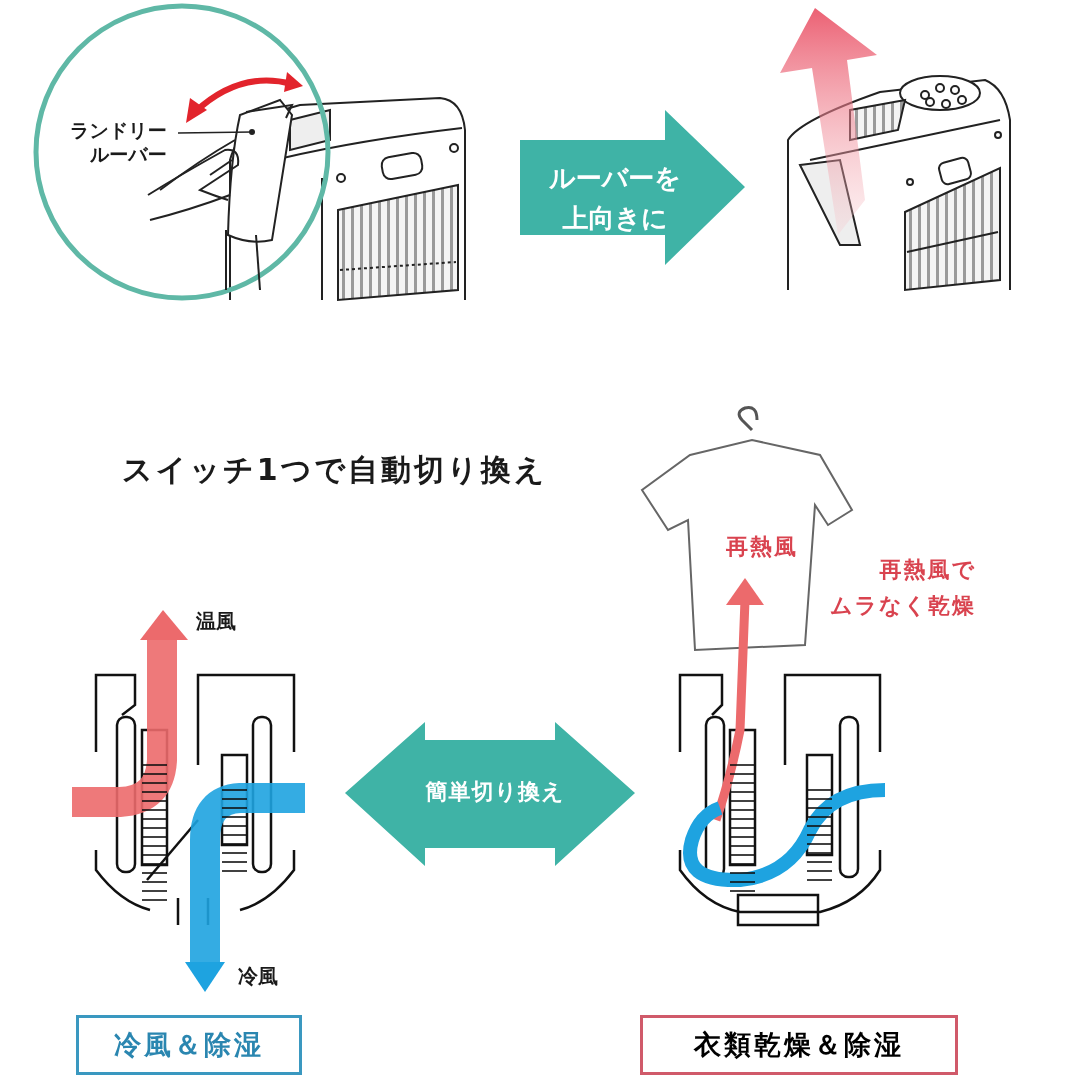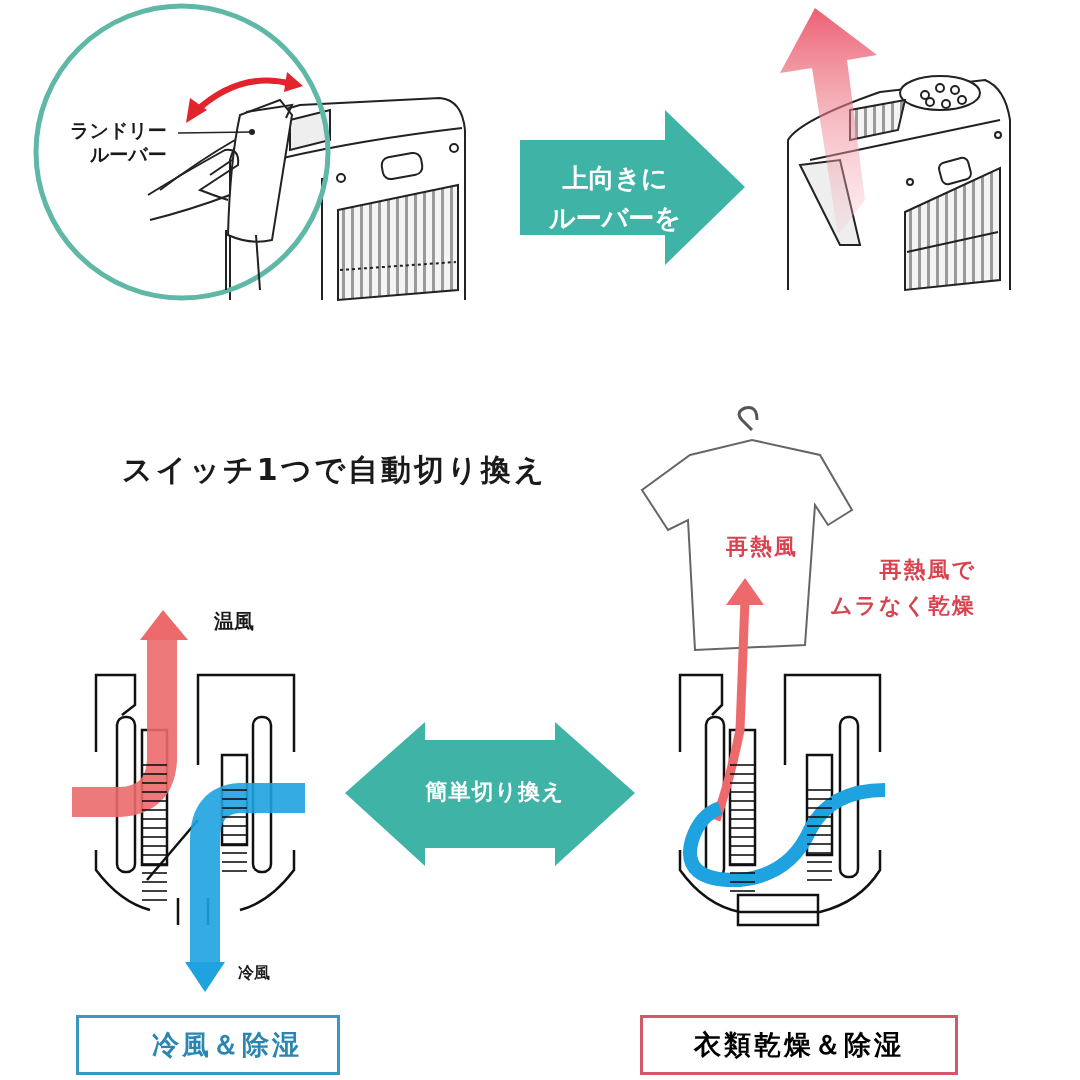--- a/index.html
+++ b/index.html
@@ -175,31 +175,31 @@
     <line x1="807" x2="832" y1="871" y2="871" stroke="#111" stroke-width="1.6"></line>
     <line x1="807" x2="832" y1="880" y2="880" stroke="#111" stroke-width="1.6"></line>
   </svg>
 
 <div class="label-dark" style="left:70px;top:118px;font-size:19px;line-height:24px;text-align:right;">
   <div>ランドリー</div>
   <div>ルーバー</div>
 </div>
 
 <div class="label-white" style="left:520px;top:158px;width:190px;font-size:26px;line-height:40px;">
+  <div>ルーバーを</div>
   <div>上向きに</div>
-  <div>ルーバーを</div>
 </div>
 
 <div class="label-dark" style="left:122px;top:450px;font-size:30px;letter-spacing:3px;">スイッチ1つで自動切り換え</div>
 
-<div class="label-dark" style="left:196px;top:608px;font-size:20px;margin-left:18px;">温風</div>
-<div class="label-dark" style="left:238px;top:963px;font-size:16px;">冷風</div>
+<div class="label-dark" style="left:196px;top:608px;font-size:20px;">温風</div>
+<div class="label-dark" style="left:238px;top:963px;font-size:20px;">冷風</div>
 
 <div class="label-white" style="left:380px;top:777px;width:230px;font-size:22px;letter-spacing:1px;">簡単切り換え</div>
 
 <div class="label-red" style="left:697px;top:532px;font-size:22px;margin-left:29px;">再熱風</div>
 <div class="label-red" style="left:858px;top:552px;font-size:22px;line-height:36px;text-align:right;">
   <div>再熱風で</div>
   <div style="margin-left:-28px;">ムラなく乾燥</div>
 </div>
 
-<div class="mode-box" style="left:76px;top:1015px;width:220px;height:54px;border-color:#3a98c0;color:#2a86b0;font-size:27px;padding-left:38px;">冷風＆除湿</div>
+<div class="mode-box" style="left:76px;top:1015px;width:220px;height:54px;border-color:#3a98c0;color:#2a86b0;font-size:27px;">冷風＆除湿</div>
 <div class="mode-box" style="left:640px;top:1015px;width:312px;height:54px;border-color:#d05a6a;color:#000000;font-size:27px;">衣類乾燥＆除湿</div>
 
 </body></html>

